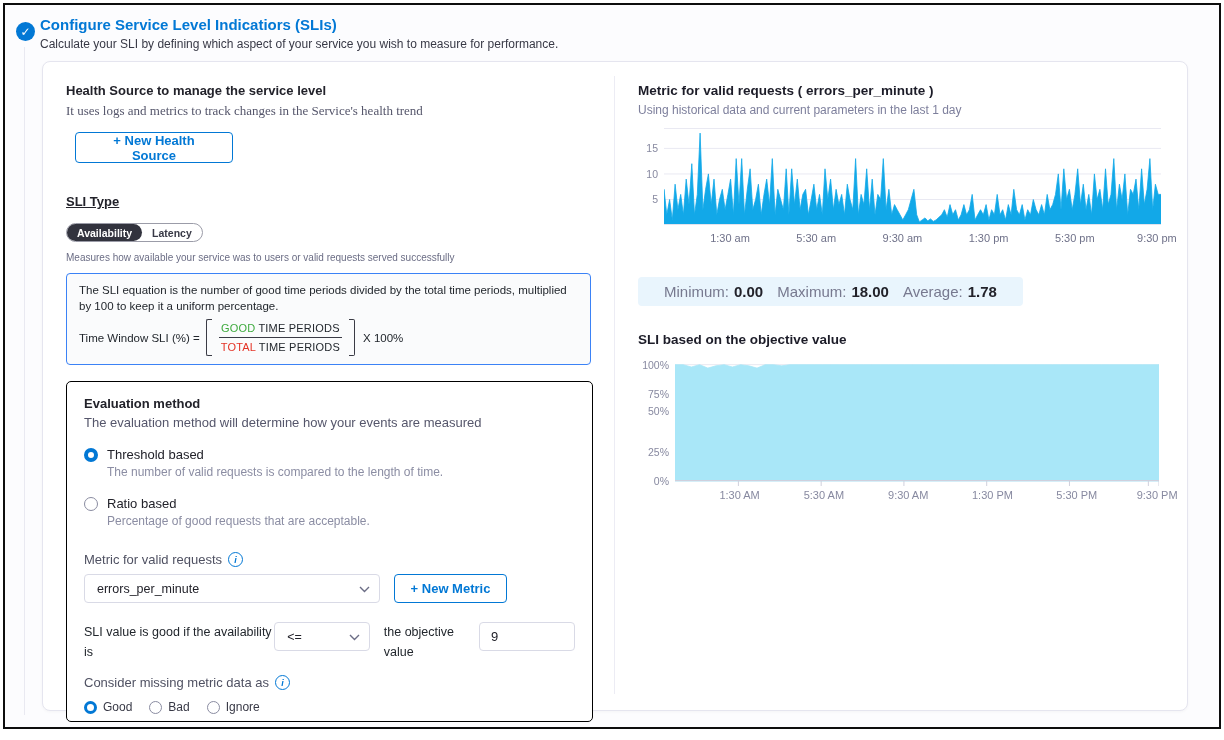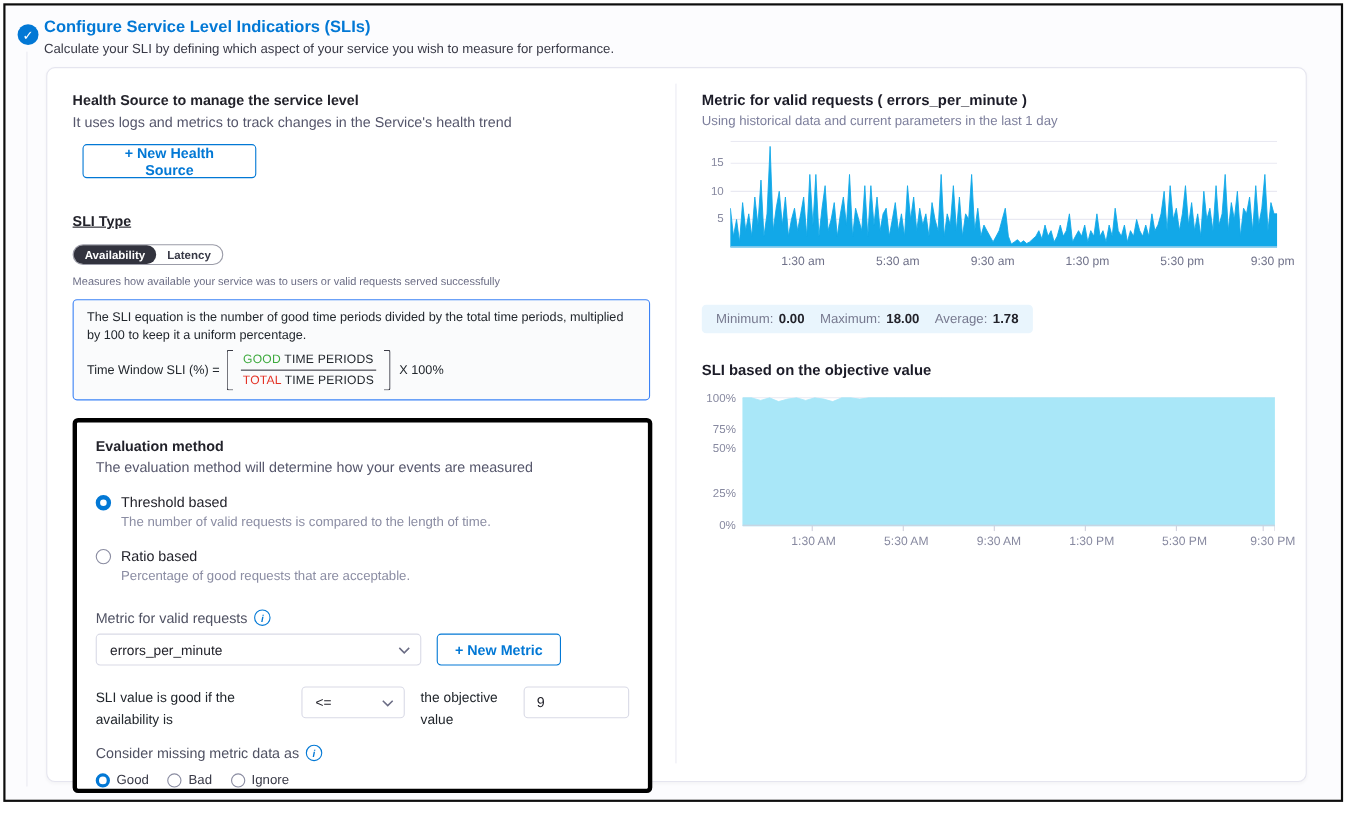--- a/index.html
+++ b/index.html
@@ -16,21 +16,21 @@
   
   .card{position:absolute;left:35px;top:54px;width:1144px;height:648px;background:#fff;border:1px solid #e5e5ef;border-radius:8px;box-shadow:0 1px 3px rgba(40,41,61,.04);}
   .divider{position:absolute;left:571px;top:14px;bottom:16px;width:1px;background:#ececf4;}
   .col-left{position:absolute;left:23px;top:0;width:527px;}
   .col-right{position:absolute;left:595px;top:0;width:530px;}
 
   .h13{font-size:13px;font-weight:bold;color:#22222a;}
   .sub13{font-size:13px;color:#55566b;}
 
   .hs-head{margin-top:21px;}
-  .hs-desc{margin-top:5px;}
+  .hs-desc{margin-top:5px;font-family:Liberation Serif, serif;}
   .row{display:flex;align-items:center;}
   .hs-row{margin-top:13px;}
 
   .select{position:relative;height:29px;border:1px solid #d9dae6;border-radius:4px;background:#fff;display:flex;align-items:center;padding:0 26px 0 12px;font-size:12.5px;color:#22222a;box-sizing:border-box;cursor:pointer;}
   .select .chev{position:absolute;right:9px;top:11px;}
   .chev svg{display:block;}
   .sel-hs{width:250px;}
   .btn{height:31px;border:1px solid #0278d5;border-radius:4px;background:#fff;color:#0278d5;font-weight:bold;font-size:13px;display:inline-flex;align-items:center;justify-content:center;padding:0 14px;box-sizing:border-box;cursor:pointer;font-family:inherit;}
   .btn-hs{margin-left:9px;width:158px;}
 
@@ -47,21 +47,21 @@
   .brk.l{border-right:none;border-radius:2px 0 0 2px;margin-left:6px;}
   .brk.r{border-left:none;border-radius:0 2px 2px 0;}
   .frac{padding:2px 7px;text-align:center;font-size:11px;letter-spacing:.2px;}
   .frac .num{border-bottom:1.4px solid #3a3b45;padding:1px 2px 3px;}
   .frac .den{padding:3px 2px 1px;}
   .good{color:#3eaa3e;}
   .total{color:#e43326;}
   .xmul{margin-left:8px;}
 
   
-  .eval{margin-top:16px;width:527px;box-sizing:border-box;border:4px solid #000000;border-radius:5px;background:#fff;padding:14px 17px;height:341px;}
+  .eval{margin-top:16px;width:527px;box-sizing:border-box;border:1px solid #000000;border-radius:5px;background:#fff;padding:14px 17px;height:341px;}
   .eval-desc{margin-top:4px;}
   .radio{width:14px;height:14px;border-radius:50%;border:1px solid #8a8ca1;background:#fff;box-sizing:border-box;flex:none;cursor:pointer;}
   .radio.on{border:4px solid #0278d5;}
   .opt{margin-top:17px;display:flex;align-items:center;}
   .opt-label{margin-left:9px;font-size:13px;color:#22222a;font-weight:500;}
   .opt-sub{margin-left:23px;margin-top:3px;font-size:12px;color:#8b8da3;}
   .metric-label{margin-top:24px;display:flex;align-items:center;font-size:13px;color:#4f5162;}
   .info{margin-left:6px;width:13px;height:13px;border-radius:50%;border:1px solid #0278d5;color:#0278d5;font-size:9px;display:inline-flex;align-items:center;justify-content:center;font-style:italic;font-weight:bold;cursor:pointer;flex:none;}
   .metric-row{margin-top:7px;}
   .sel-metric{width:296px;}
@@ -85,21 +85,21 @@
   .chart{position:relative;}
   .chart1{margin-top:11px;height:132px;}
   .yaxis{position:absolute;left:0;top:0;bottom:0;}
   .ylab{position:absolute;right:6px;font-size:10.5px;color:#8789a0;transform:translateY(-50%);}
   .plot{position:absolute;top:0;}
   .xlabels{position:absolute;left:0;right:0;}
   .xlab{position:absolute;transform:translateX(-50%);font-size:11px;color:#6f7189;white-space:nowrap;}
   .chart2{margin-top:13px;height:152px;}
   .chart2 .xlab{color:#8789a0;}
 
-  .stats{margin-top:17px;display:inline-flex;align-items:flex-start;background:#e9f5fd;border-radius:4px;padding:6px 13px;font-size:12px;}
+  .stats{margin-top:17px;display:inline-flex;align-items:flex-start;background:#e9f5fd;border-radius:4px;padding:6px 26px;font-size:15px;}
   .stats .sl{color:#77798f;}
   .stats .sv{color:#22222a;font-weight:bold;margin:0 14px 0 5px;}
   .stats .sv:last-child{margin-right:0;}
   .sli-title{margin-top:26px;font-size:13.5px;font-weight:bold;color:#1c1c28;}
 </style>
 </head>
 <body>
 
 <div class="frame">
 <div class="app">

